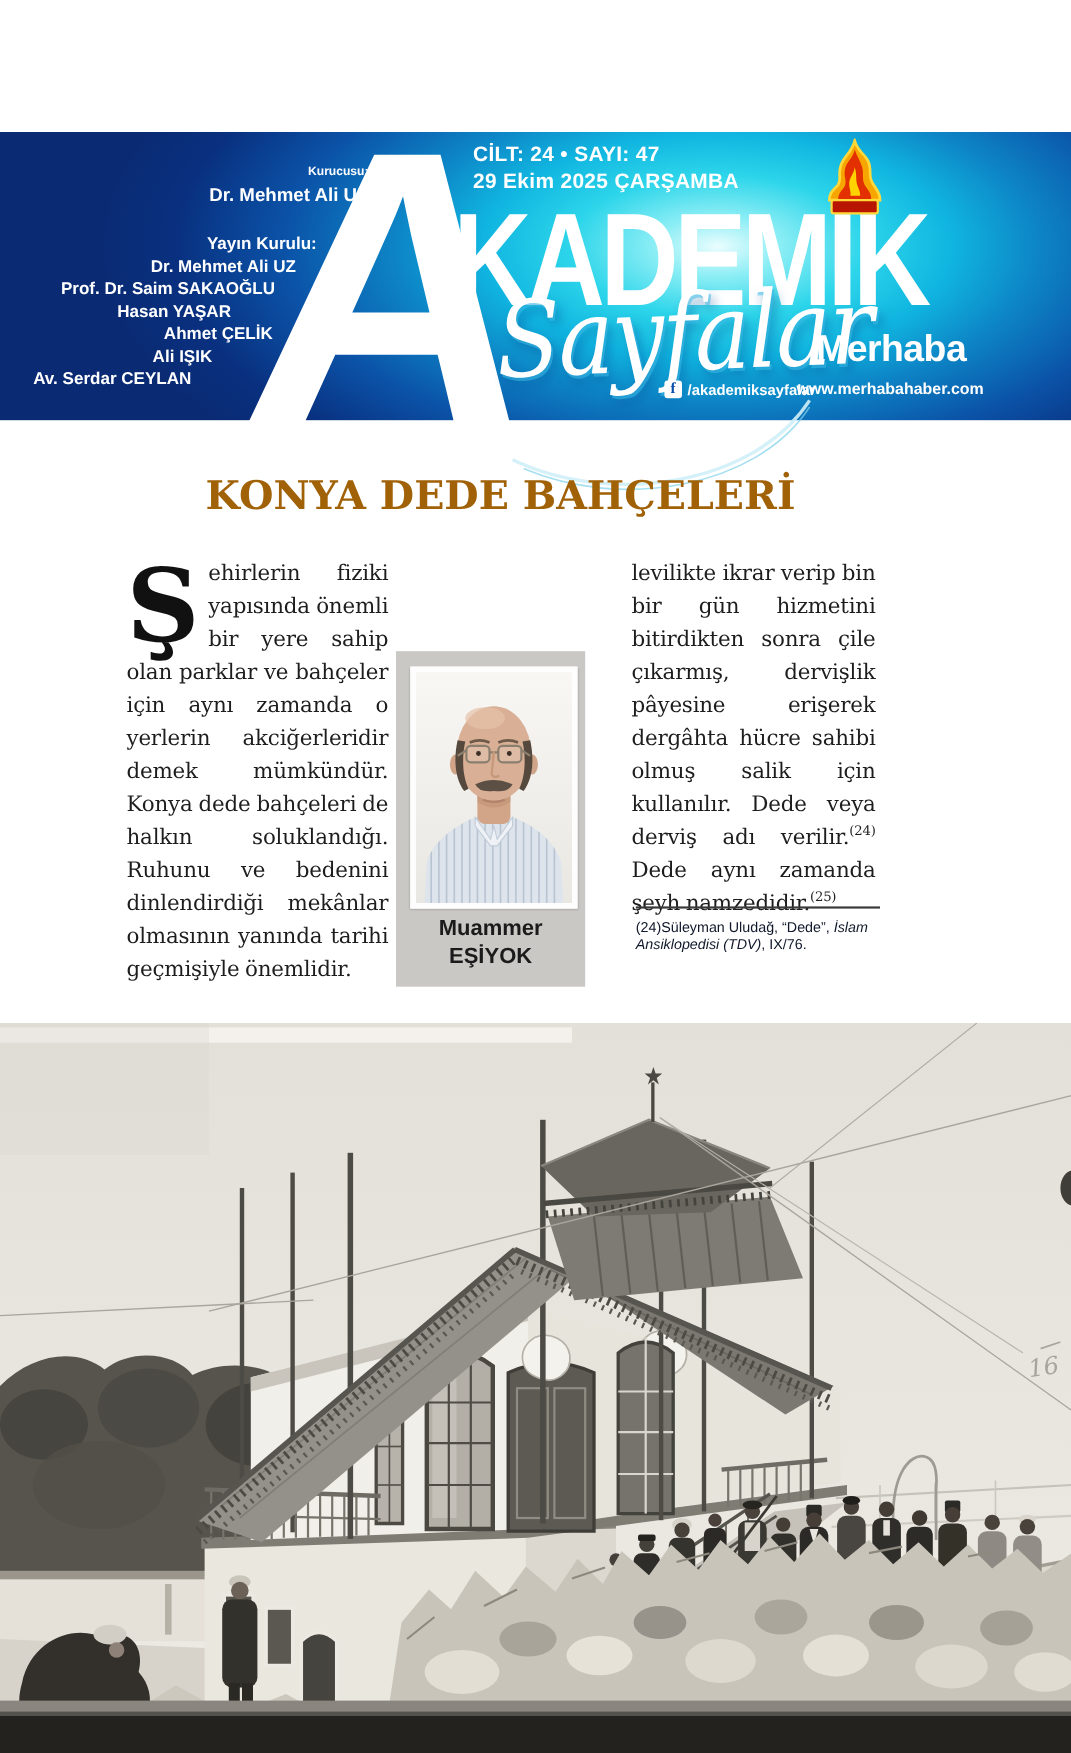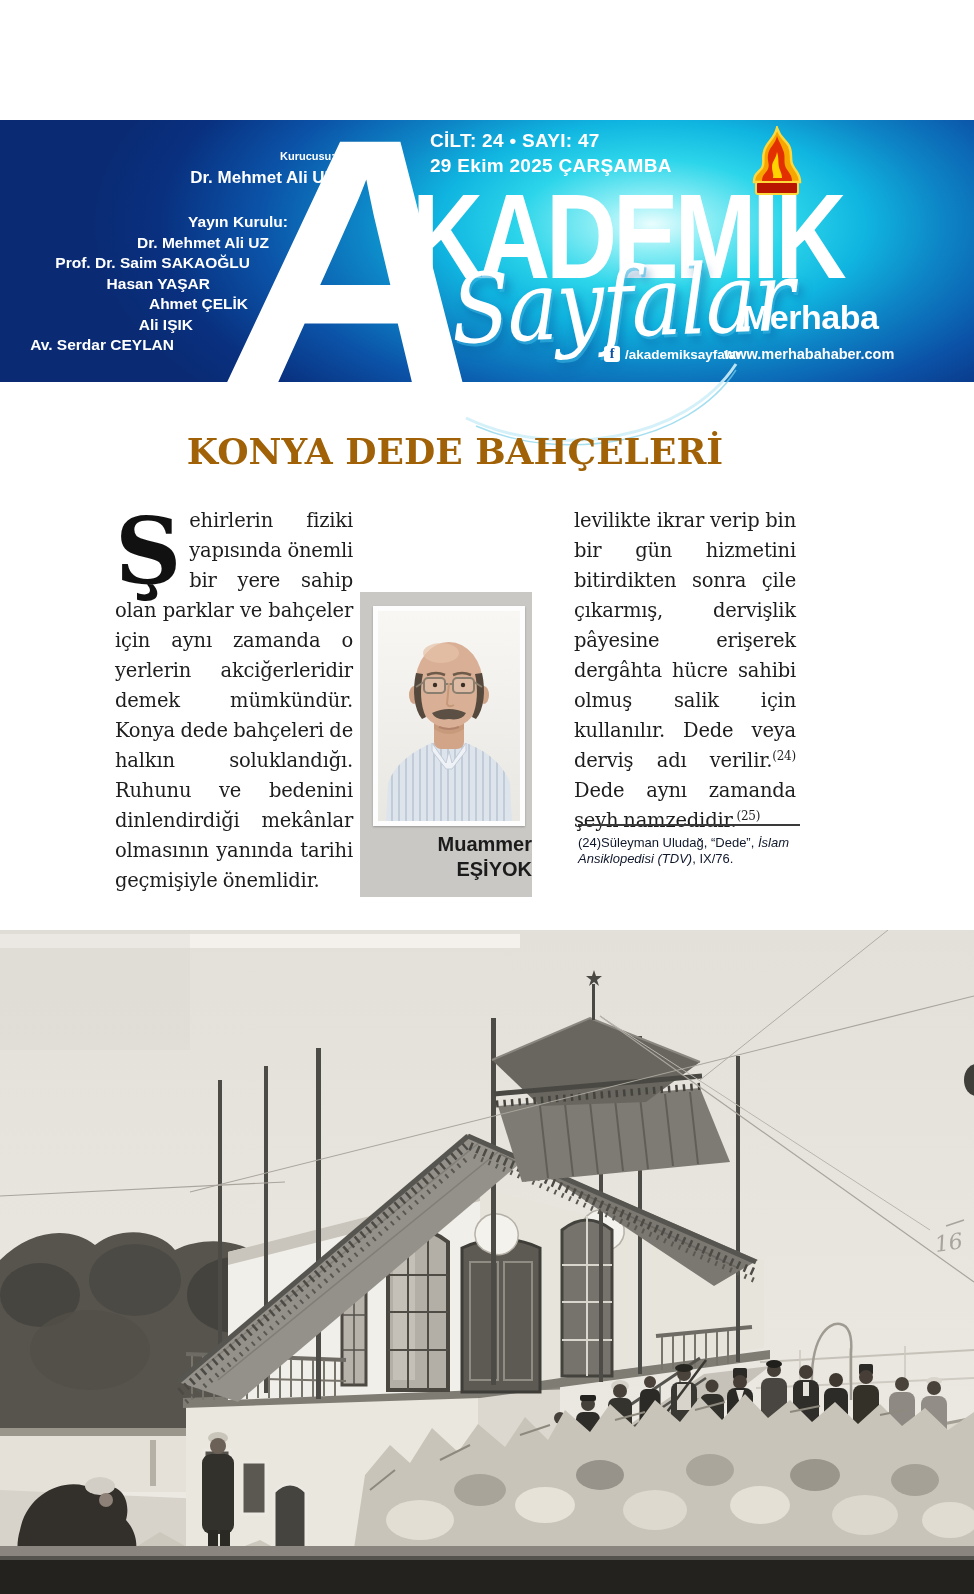--- a/index.html
+++ b/index.html
@@ -56,21 +56,21 @@
   .wrap-r{float:right;width:84px;height:334px;margin-top:58px;}
   .wrap-l{float:left;width:104px;height:330px;margin-top:60px;}
   .p2{text-indent:34px;margin:0;}
   sup{font-size:12px;line-height:0;}
 
   
   .portrait{position:absolute;left:360px;top:592px;width:172px;height:305px;
     background:#c9c8c5;}
   .portrait .ph{position:absolute;left:13px;top:14px;width:142px;height:210px;
     background:#fff;border:5px solid #fdfdfd;box-shadow:0 1px 2px rgba(0,0,0,.25);}
-  .portrait .cap{position:absolute;left:0;top:240px;width:172px;text-align:right;
+  .portrait .cap{position:absolute;left:0;top:240px;width:172px;text-align:center;
     font-weight:bold;font-size:20px;line-height:25px;color:#1b1b1b;}
 
   
   .footnotes{position:absolute;left:578px;top:824px;width:222px;
     font-family:"Liberation Sans",sans-serif;font-size:13px;line-height:15.5px;color:#0f172a;}
   .footnotes .rule{border-top:2px solid #3a3a3a;margin-bottom:9px;width:222px;}
   .fni{font-style:italic;}
 
   
   .photo{position:absolute;left:0;top:930px;width:974px;height:664px;}

